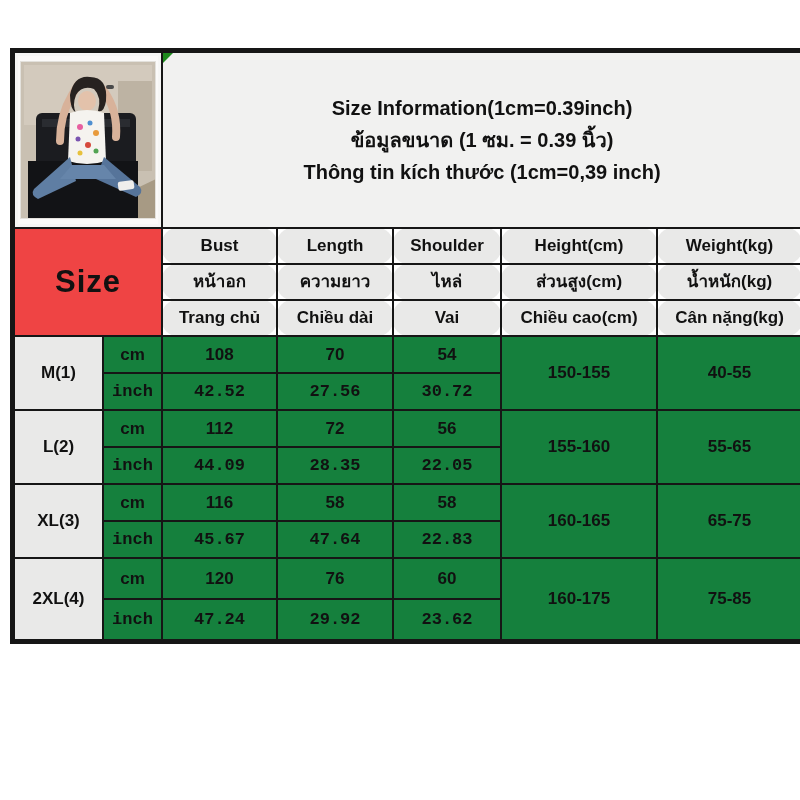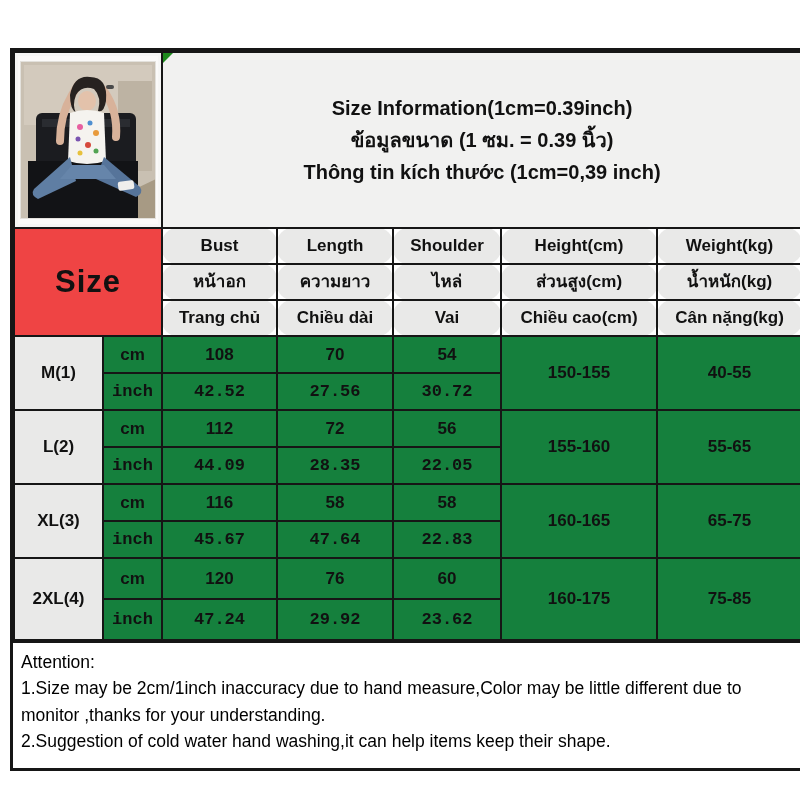--- a/index.html
+++ b/index.html
@@ -187,18 +187,13 @@
     </tr>
     <tr class="r2">
       <td class="unit-in">inch</td>
       <td class="val-in">47.24</td>
       <td class="val-in">29.92</td>
       <td class="val-in">23.62</td>
     </tr>
   </tbody>
     </table>
 
-  <div class="attention">
-    <p>Attention:</p>
-    <p>1.Size may be 2cm/1inch inaccuracy due to hand measure,Color may be little different due to monitor ,thanks for your understanding.</p>
-    <p>2.Suggestion of cold water hand washing,it can help items keep their shape.</p>
-  </div>
 </div>
 
 </body></html>

